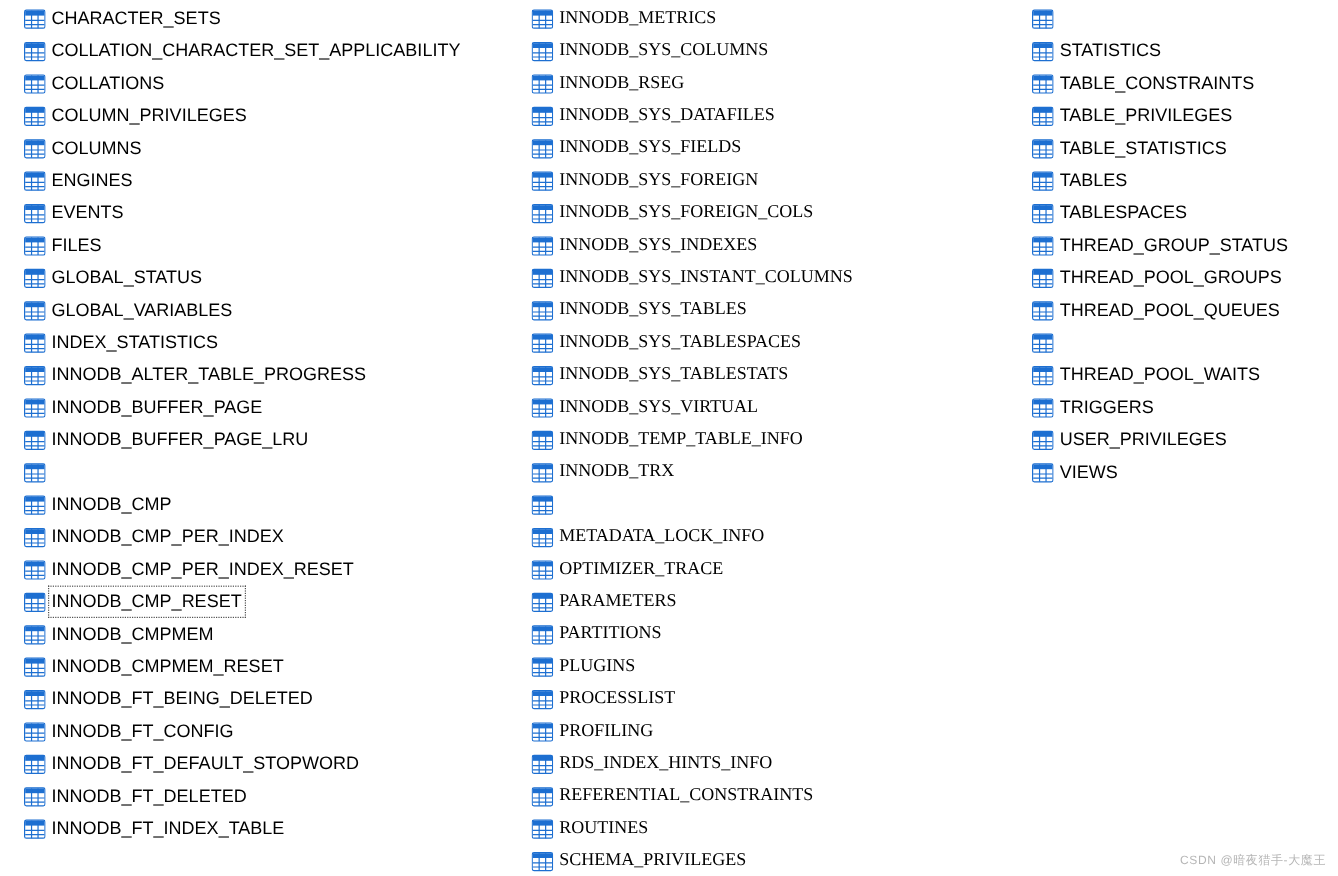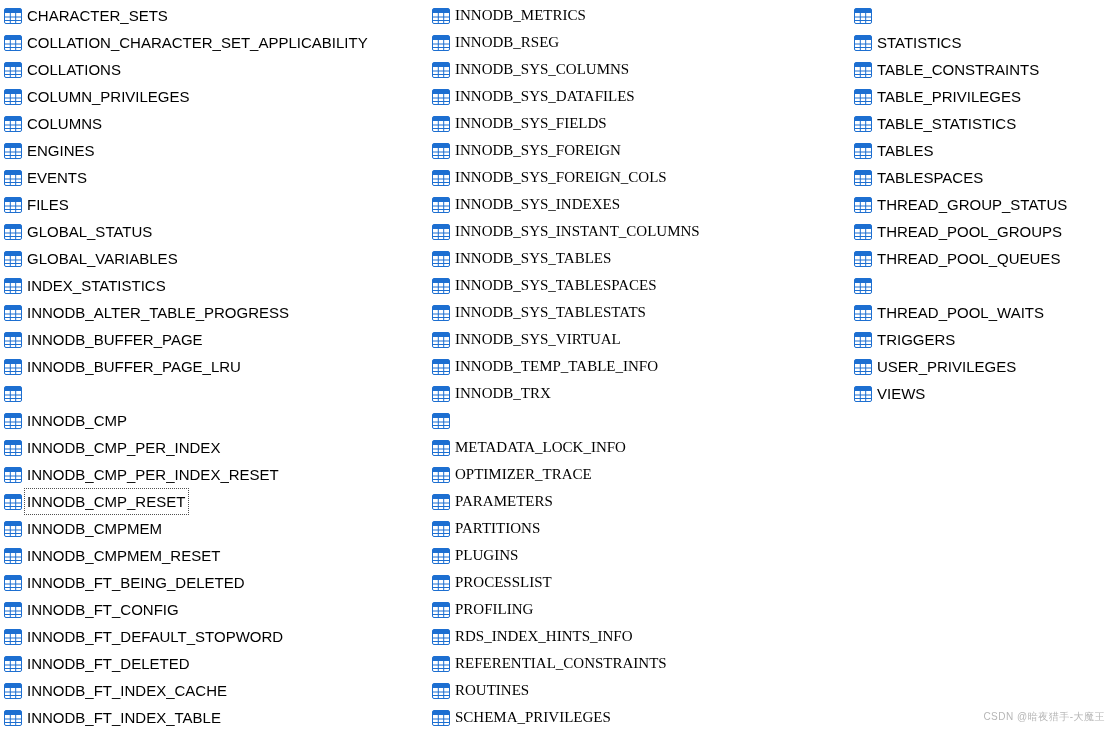--- a/index.html
+++ b/index.html
@@ -11,21 +11,21 @@
     color: #000000;
     width: 1115px;
     height: 730px;
     overflow: hidden;
     position: relative;
   }
   .columns {
     display: flex;
     flex-direction: row;
     align-items: flex-start;
-    padding: 2px 0 0 4px;
+    padding: 2px 0 0 20px;
   }
   .col {
     display: flex;
     flex-direction: column;
   }
   .col-0 { width: 428px; }
   .col-1 { width: 422px; font-family: Liberation Serif, serif; }
   .col-2 { width: 258px; }
   .table-item {
     display: flex;
@@ -395,33 +395,20 @@
         <span class="table-icon">
           <svg viewBox="0 0 18 18" width="18" height="18" xmlns="http://www.w3.org/2000/svg">
             <rect x="0.5" y="1.5" width="17" height="15" rx="1.5" ry="1.5" fill="#ffffff" stroke="#1d6fd1" stroke-width="1"></rect>
             <rect x="1" y="2" width="16" height="4" fill="#1d6fd1"></rect>
             <line x1="1" y1="10" x2="17" y2="10" stroke="#1d6fd1" stroke-width="1"></line>
             <line x1="1" y1="13.5" x2="17" y2="13.5" stroke="#1d6fd1" stroke-width="1"></line>
             <line x1="6.3" y1="2" x2="6.3" y2="16.5" stroke="#1d6fd1" stroke-width="1"></line>
             <line x1="11.7" y1="2" x2="11.7" y2="16.5" stroke="#1d6fd1" stroke-width="1"></line>
           </svg>
         </span>
-        <span class="label">INNODB_FT_INDEX_CACHE</span>
-      </div>
-      <div class="table-item">
-        <span class="table-icon">
-          <svg viewBox="0 0 18 18" width="18" height="18" xmlns="http://www.w3.org/2000/svg">
-            <rect x="0.5" y="1.5" width="17" height="15" rx="1.5" ry="1.5" fill="#ffffff" stroke="#1d6fd1" stroke-width="1"></rect>
-            <rect x="1" y="2" width="16" height="4" fill="#1d6fd1"></rect>
-            <line x1="1" y1="10" x2="17" y2="10" stroke="#1d6fd1" stroke-width="1"></line>
-            <line x1="1" y1="13.5" x2="17" y2="13.5" stroke="#1d6fd1" stroke-width="1"></line>
-            <line x1="6.3" y1="2" x2="6.3" y2="16.5" stroke="#1d6fd1" stroke-width="1"></line>
-            <line x1="11.7" y1="2" x2="11.7" y2="16.5" stroke="#1d6fd1" stroke-width="1"></line>
-          </svg>
-        </span>
         <span class="label">INNODB_FT_INDEX_TABLE</span>
       </div>
     </div>
   <div class="col col-1" id="col-1">
       <div class="table-item">
         <span class="table-icon">
           <svg viewBox="0 0 18 18" width="18" height="18" xmlns="http://www.w3.org/2000/svg">
             <rect x="0.5" y="1.5" width="17" height="15" rx="1.5" ry="1.5" fill="#ffffff" stroke="#1d6fd1" stroke-width="1"></rect>
             <rect x="1" y="2" width="16" height="4" fill="#1d6fd1"></rect>
             <line x1="1" y1="10" x2="17" y2="10" stroke="#1d6fd1" stroke-width="1"></line>
@@ -436,34 +423,34 @@
         <span class="table-icon">
           <svg viewBox="0 0 18 18" width="18" height="18" xmlns="http://www.w3.org/2000/svg">
             <rect x="0.5" y="1.5" width="17" height="15" rx="1.5" ry="1.5" fill="#ffffff" stroke="#1d6fd1" stroke-width="1"></rect>
             <rect x="1" y="2" width="16" height="4" fill="#1d6fd1"></rect>
             <line x1="1" y1="10" x2="17" y2="10" stroke="#1d6fd1" stroke-width="1"></line>
             <line x1="1" y1="13.5" x2="17" y2="13.5" stroke="#1d6fd1" stroke-width="1"></line>
             <line x1="6.3" y1="2" x2="6.3" y2="16.5" stroke="#1d6fd1" stroke-width="1"></line>
             <line x1="11.7" y1="2" x2="11.7" y2="16.5" stroke="#1d6fd1" stroke-width="1"></line>
           </svg>
         </span>
+        <span class="label">INNODB_SYS_COLUMNS</span>
+      </div>
+      <div class="table-item">
+        <span class="table-icon">
+          <svg viewBox="0 0 18 18" width="18" height="18" xmlns="http://www.w3.org/2000/svg">
+            <rect x="0.5" y="1.5" width="17" height="15" rx="1.5" ry="1.5" fill="#ffffff" stroke="#1d6fd1" stroke-width="1"></rect>
+            <rect x="1" y="2" width="16" height="4" fill="#1d6fd1"></rect>
+            <line x1="1" y1="10" x2="17" y2="10" stroke="#1d6fd1" stroke-width="1"></line>
+            <line x1="1" y1="13.5" x2="17" y2="13.5" stroke="#1d6fd1" stroke-width="1"></line>
+            <line x1="6.3" y1="2" x2="6.3" y2="16.5" stroke="#1d6fd1" stroke-width="1"></line>
+            <line x1="11.7" y1="2" x2="11.7" y2="16.5" stroke="#1d6fd1" stroke-width="1"></line>
+          </svg>
+        </span>
         <span class="label">INNODB_RSEG</span>
-      </div>
-      <div class="table-item">
-        <span class="table-icon">
-          <svg viewBox="0 0 18 18" width="18" height="18" xmlns="http://www.w3.org/2000/svg">
-            <rect x="0.5" y="1.5" width="17" height="15" rx="1.5" ry="1.5" fill="#ffffff" stroke="#1d6fd1" stroke-width="1"></rect>
-            <rect x="1" y="2" width="16" height="4" fill="#1d6fd1"></rect>
-            <line x1="1" y1="10" x2="17" y2="10" stroke="#1d6fd1" stroke-width="1"></line>
-            <line x1="1" y1="13.5" x2="17" y2="13.5" stroke="#1d6fd1" stroke-width="1"></line>
-            <line x1="6.3" y1="2" x2="6.3" y2="16.5" stroke="#1d6fd1" stroke-width="1"></line>
-            <line x1="11.7" y1="2" x2="11.7" y2="16.5" stroke="#1d6fd1" stroke-width="1"></line>
-          </svg>
-        </span>
-        <span class="label">INNODB_SYS_COLUMNS</span>
       </div>
       <div class="table-item">
         <span class="table-icon">
           <svg viewBox="0 0 18 18" width="18" height="18" xmlns="http://www.w3.org/2000/svg">
             <rect x="0.5" y="1.5" width="17" height="15" rx="1.5" ry="1.5" fill="#ffffff" stroke="#1d6fd1" stroke-width="1"></rect>
             <rect x="1" y="2" width="16" height="4" fill="#1d6fd1"></rect>
             <line x1="1" y1="10" x2="17" y2="10" stroke="#1d6fd1" stroke-width="1"></line>
             <line x1="1" y1="13.5" x2="17" y2="13.5" stroke="#1d6fd1" stroke-width="1"></line>
             <line x1="6.3" y1="2" x2="6.3" y2="16.5" stroke="#1d6fd1" stroke-width="1"></line>
             <line x1="11.7" y1="2" x2="11.7" y2="16.5" stroke="#1d6fd1" stroke-width="1"></line>

